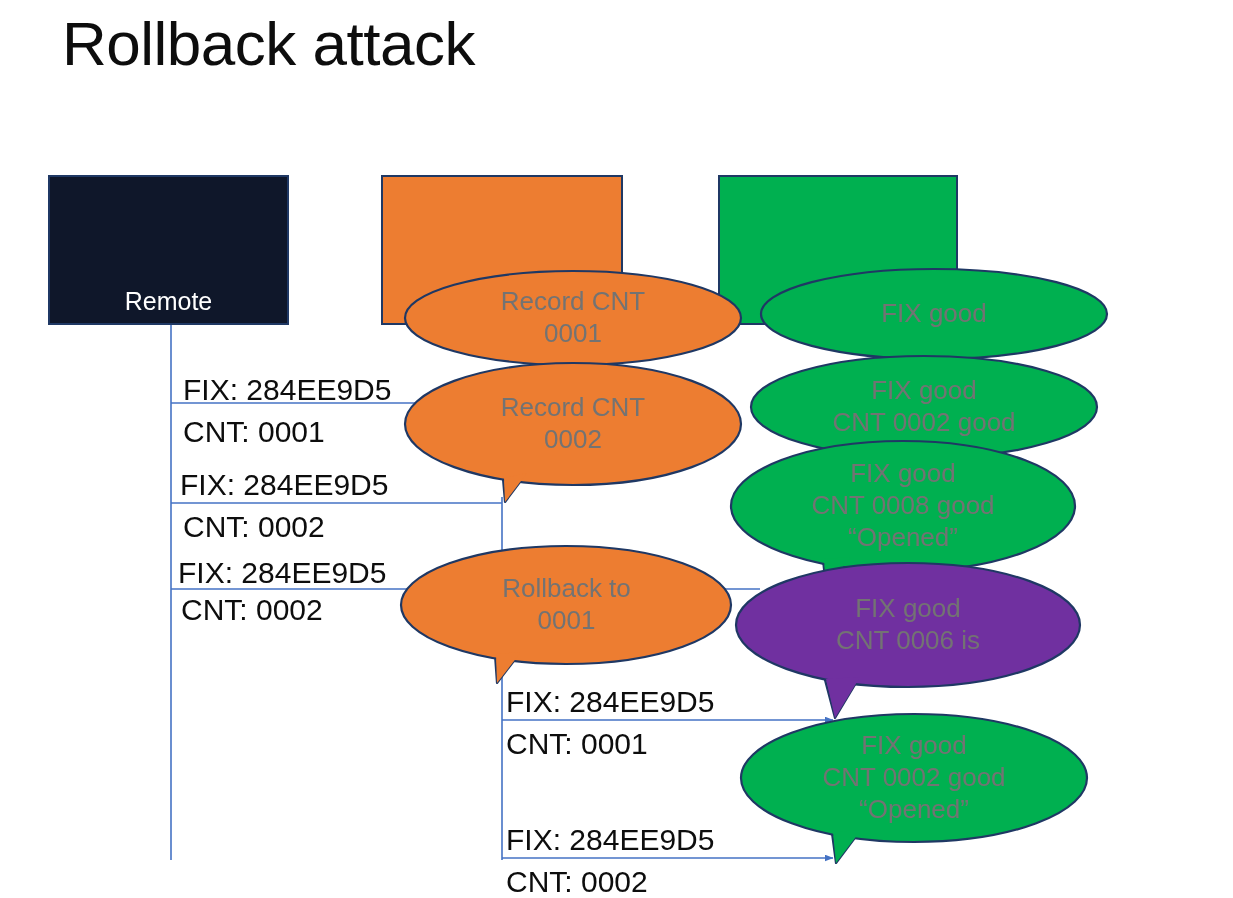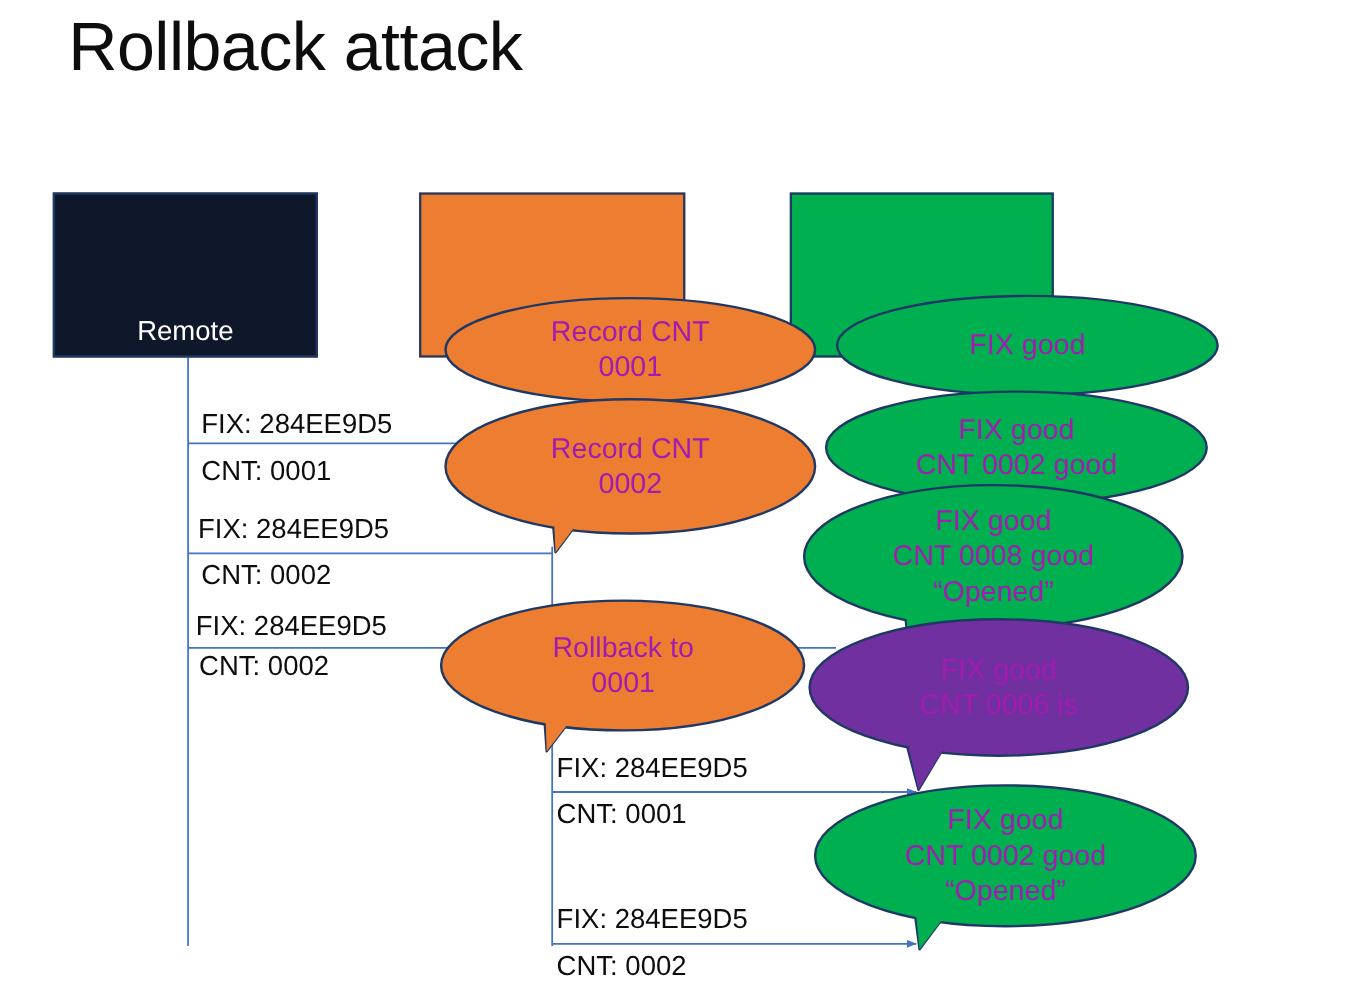--- a/index.html
+++ b/index.html
@@ -51,32 +51,32 @@
   }
   .bubble svg{position:absolute;left:0;top:0;overflow:visible;}
   .bubble .btext{
     position:absolute;
     left:0; top:0;
     width:100%; height:100%;
     display:flex;
     flex-direction:column;
     align-items:center;
     justify-content:center;
-    color:#a21caf;
+    color:#737373;
     font-size:26px;
     line-height:1.22;
     text-align:center;
     white-space:nowrap;
     pointer-events:none;
   }
 
   
   .msg{
     position:absolute;
-    font-size:25px;
+    font-size:30px;
     color:#0d0d0d;
     line-height:1.1;
     white-space:nowrap;
     z-index:4;
   }
 </style>
 </head>
 <body>
 
 <div id="stage">

